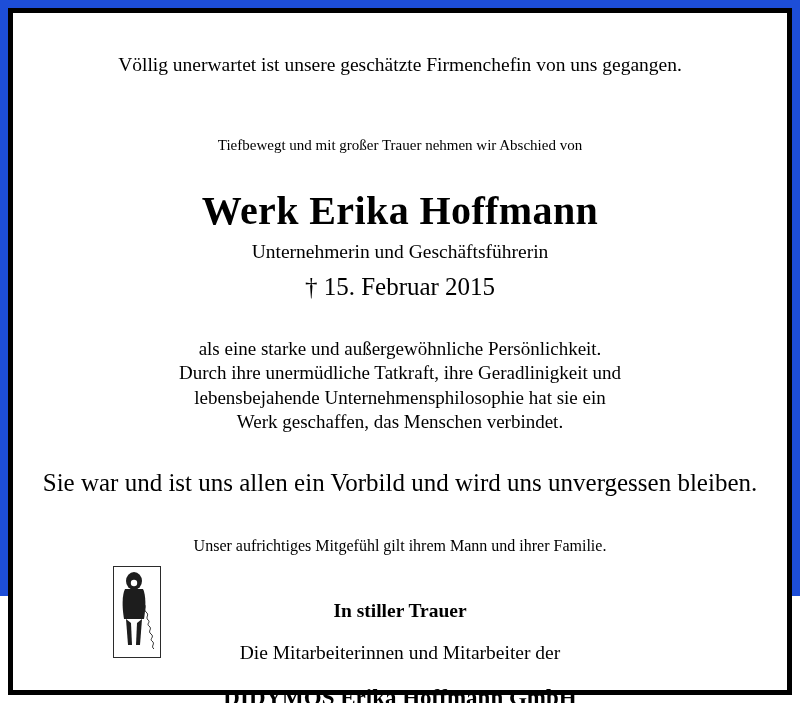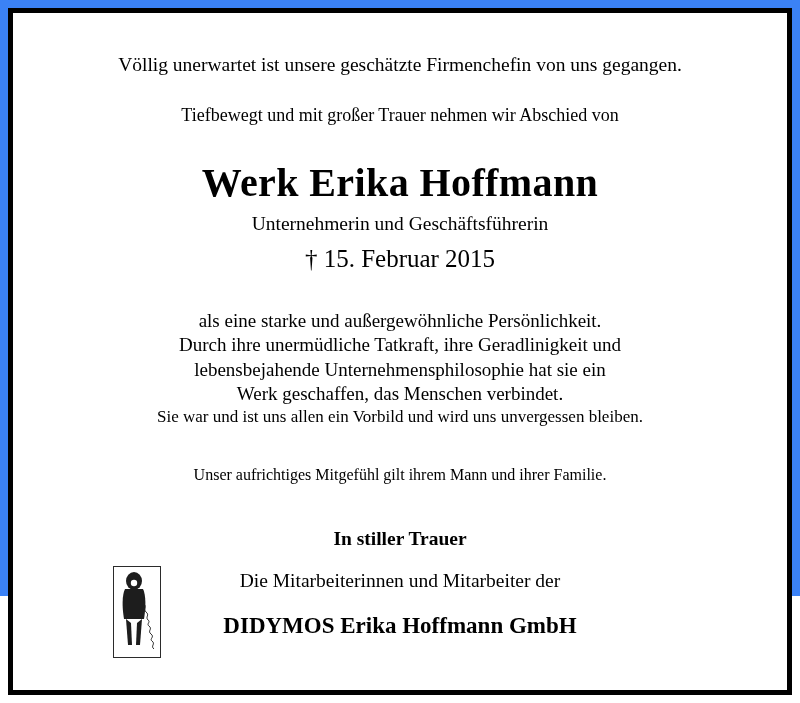--- a/index.html
+++ b/index.html
@@ -13,21 +13,21 @@
     font-family: "Liberation Serif", serif;
     color: #000000;
     overflow: hidden;
   }
 
   .page {
     position: relative;
     width: 800px;
     height: 596px;
     box-sizing: border-box;
-    background: #3b82f6;
+    background: #1d4ed8;
     padding: 8px;
   }
 
   
   .notice {
     position: relative;
     box-sizing: border-box;
     width: 784px;
     height: 687px;
     border: 5px solid #000000;
@@ -42,22 +42,22 @@
     text-align: center;
     line-height: 1.28;
     white-space: nowrap;
   }
 
   .intro {
     font-size: 19.5px;
     margin-top: 14px;
   }
   .intro2 {
-    font-size: 18px;
-    margin-top: 26px;
+    font-size: 15px;
+    margin-top: 58px;
   }
 
   .name {
     font-size: 40px;
     font-weight: bold;
     letter-spacing: 0.4px;
     margin-top: 34px;
     line-height: 1.1;
   }
 
@@ -70,21 +70,22 @@
     margin-top: 6px;
   }
 
   .body-block {
     margin-top: 34px;
     font-size: 19px;
     line-height: 1.32;
   }
 
   .single1 {
-    font-size: 17px;
+    margin-top: 33px;
+    font-size: 25px;
   }
   .single2 {
     margin-top: 37px;
     font-size: 16px;
   }
 
   .closing {
     margin-top: 42px;
     font-size: 19.5px;
     font-weight: bold;

